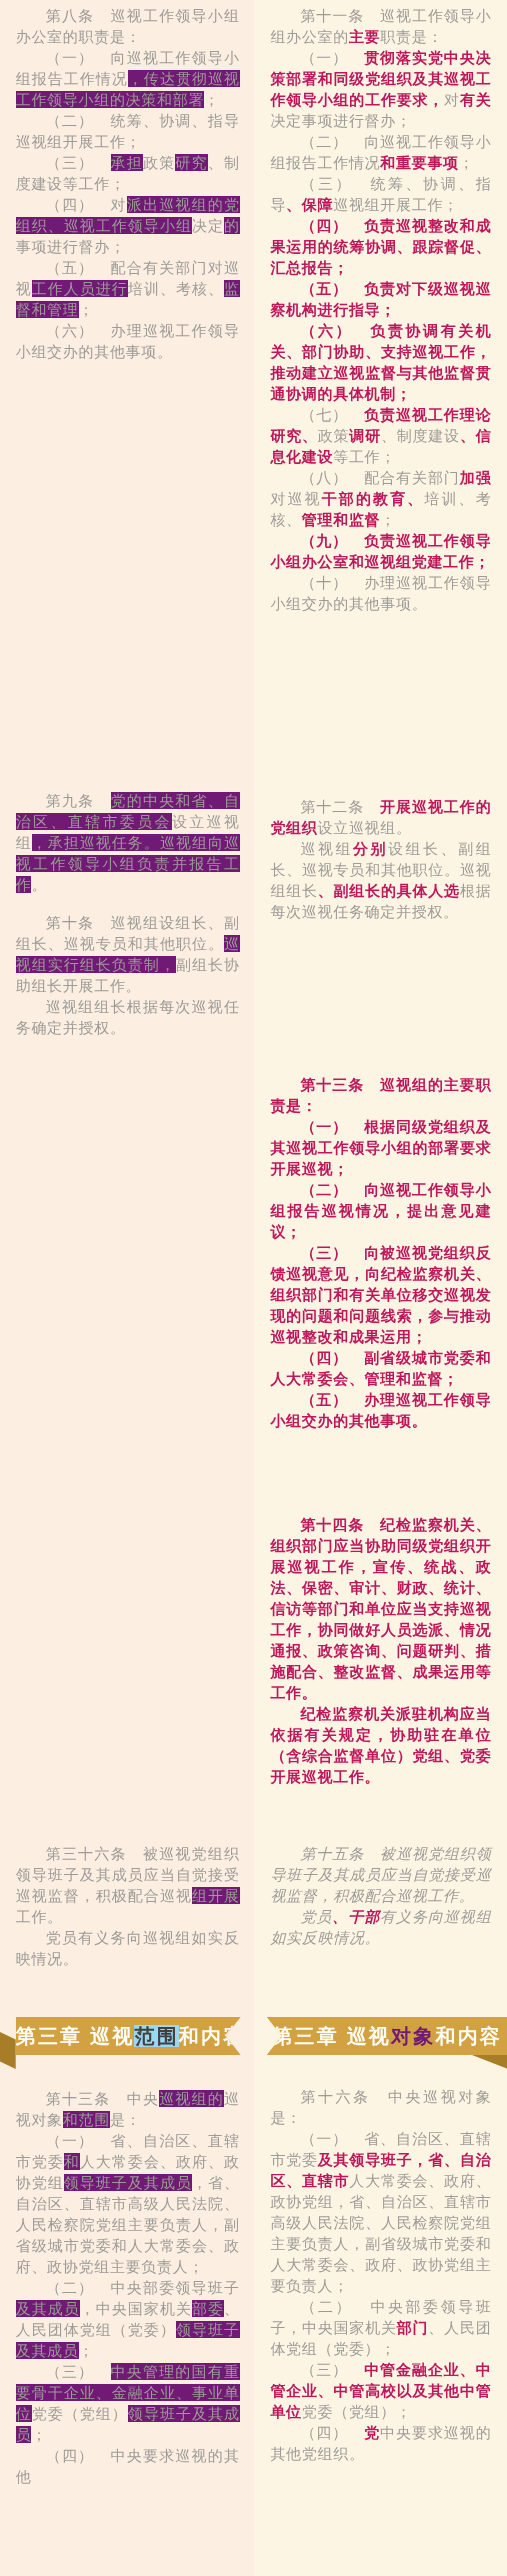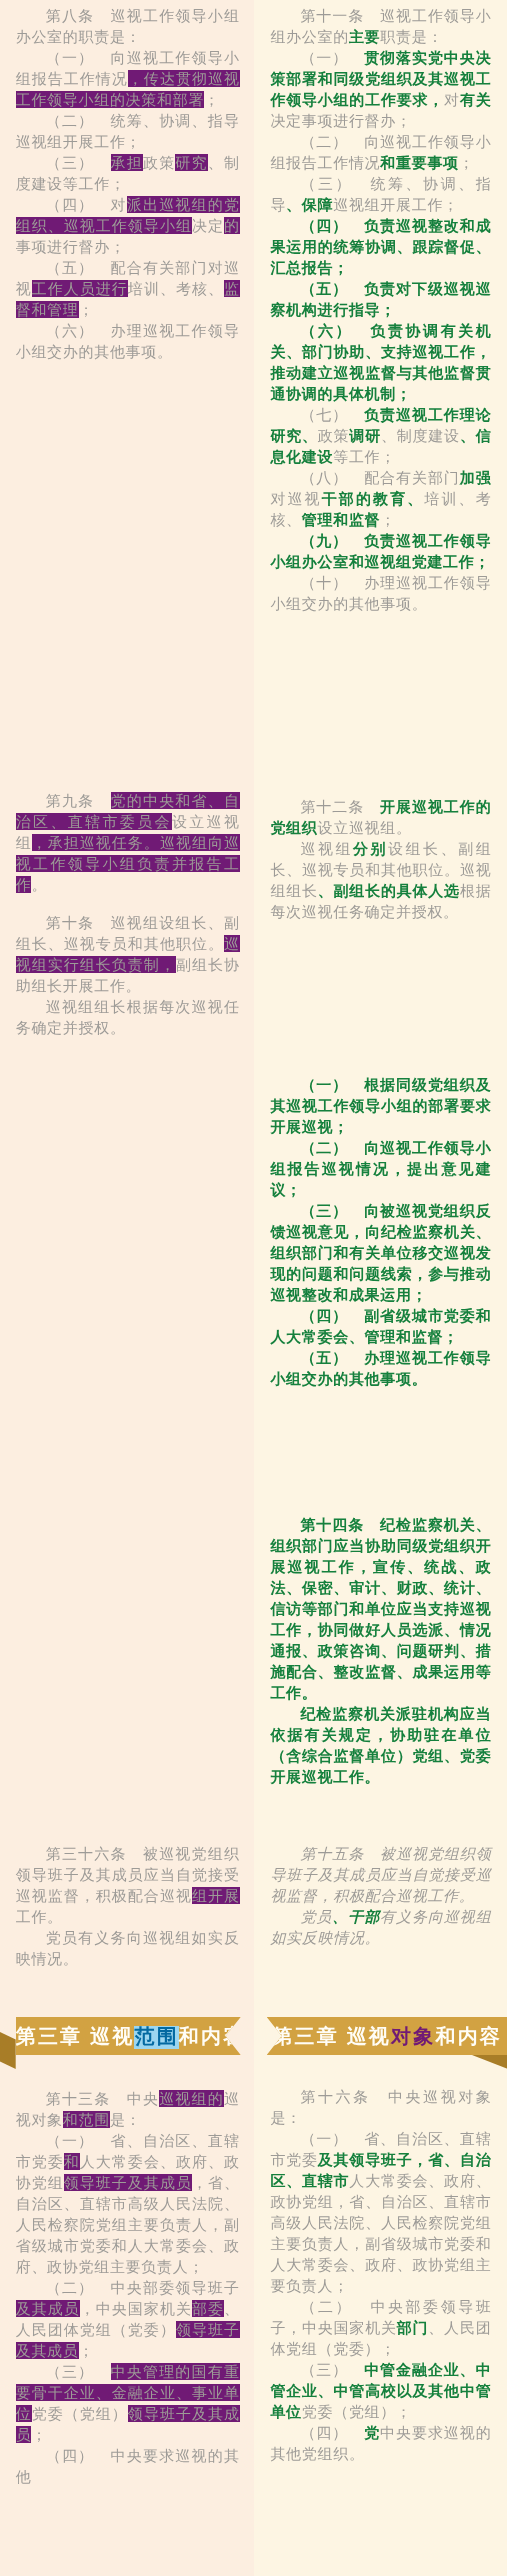--- a/index.html
+++ b/index.html
@@ -11,21 +11,21 @@
   .col{position:absolute;top:0;bottom:0;}
   .col-left{left:0;width:254px;background:#fceee0;}
   .col-right{left:254px;width:254px;background:#fdf5e3;}
   .article{position:absolute;left:15.7px;width:224px;}
   .col-right .article{left:16.4px;width:221px;}
   .article p{
     margin:0;font-size:15px;line-height:21px;letter-spacing:0.7px;
     color:#9d9b97;text-align:justify;text-indent:2em;
   }
   .hl{background:#701a75;}
-  .rd{color:#15803d;font-weight:bold;}
+  .rd{color:#be185d;font-weight:bold;}
   
   .banner{position:absolute;height:38px;}
   .banner .ribbon{
     position:absolute;top:0;height:38px;background:#d2a242;
     text-align:center;line-height:38px;font-size:20px;font-weight:bold;
     color:#fffdf6;letter-spacing:2.2px;white-space:nowrap;
   }
   .banner-left .ribbon{
     left:15.7px;width:225px;
     clip-path:polygon(0 0,100% 0,calc(100% - 15px) 50%,100% 100%,0 100%);
@@ -36,21 +36,21 @@
   }
   .banner .fold{position:absolute;background:#a87d27;}
   .banner-left .fold{
     left:0;top:15px;width:15.7px;height:37px;
     clip-path:polygon(100% 20%,100% 100%,0 80%,0 0);
   }
   .banner-right .fold{
     right:0;top:38px;width:36px;height:14px;
     clip-path:polygon(0 0,100% 0,100% 100%);
   }
-  .banner .hl{background:#9cd6f0;color:#0369a1;font-family:Liberation Mono, monospace;}
+  .banner .hl{background:#9cd6f0;color:#404040;}
   .banner .rd{color:#701a75;}
 </style>
 </head>
 <body>
 
 <div class="page">
   <div class="col col-left" id="col-left">
       <div class="article" style="top: 5.2px;">
         <p><span>第八条　巡视工作领导小组办公室的职责是：</span></p>
         <p><span>（一）　向巡视工作领导小组报告工作情况</span><span class="hl">，传达贯彻巡视工作领导小组的决策和部署</span><span>；</span></p>
@@ -95,20 +95,21 @@
         <p><span>（七）　</span><span class="rd">负责巡视工作理论研究、</span><span>政策</span><span class="rd">调研</span><span>、制度建设</span><span class="rd">、信息化建设</span><span>等工作；</span></p>
         <p><span>（八）　配合有关部门</span><span class="rd">加强</span><span>对巡视</span><span class="rd">干部的教育、</span><span>培训、考核、</span><span class="rd">管理和监督</span><span>；</span></p>
         <p><span class="rd">（九）　负责巡视工作领导小组办公室和巡视组党建工作；</span></p>
         <p><span>（十）　办理巡视工作领导小组交办的其他事项。</span></p>
       </div>
       <div class="article" style="top: 796px;">
         <p><span>第十二条　</span><span class="rd">开展巡视工作的党组织</span><span>设立巡视组。</span></p>
         <p><span>巡视组</span><span class="rd">分别</span><span>设组长、副组长、巡视专员和其他职位。巡视组组长</span><span class="rd">、副组长的具体人选</span><span>根据每次巡视任务确定并授权。</span></p>
       </div>
       <div class="article" style="top: 1074px;">
+        <p><span class="rd">第十三条　巡视组的主要职责是：</span></p>
         <p><span class="rd">（一）　根据同级党组织及其巡视工作领导小组的部署要求开展巡视；</span></p>
         <p><span class="rd">（二）　向巡视工作领导小组报告巡视情况，提出意见建议；</span></p>
         <p><span class="rd">（三）　向被巡视党组织反馈巡视意见，向纪检监察机关、组织部门和有关单位移交巡视发现的问题和问题线索，参与推动巡视整改和成果运用；</span></p>
         <p><span class="rd">（四）　副省级城市党委和人大常委会、管理和监督；</span></p>
         <p><span class="rd">（五）　办理巡视工作领导小组交办的其他事项。</span></p>
       </div>
       <div class="article" style="top: 1514px;">
         <p><span class="rd">第十四条　纪检监察机关、组织部门应当协助同级党组织开展巡视工作，宣传、统战、政法、保密、审计、财政、统计、信访等部门和单位应当支持巡视工作，协同做好人员选派、情况通报、政策咨询、问题研判、措施配合、整改监督、成果运用等工作。</span></p>
         <p><span class="rd">纪检监察机关派驻机构应当依据有关规定，协助驻在单位（含综合监督单位）党组、党委开展巡视工作。</span></p>
       </div>

